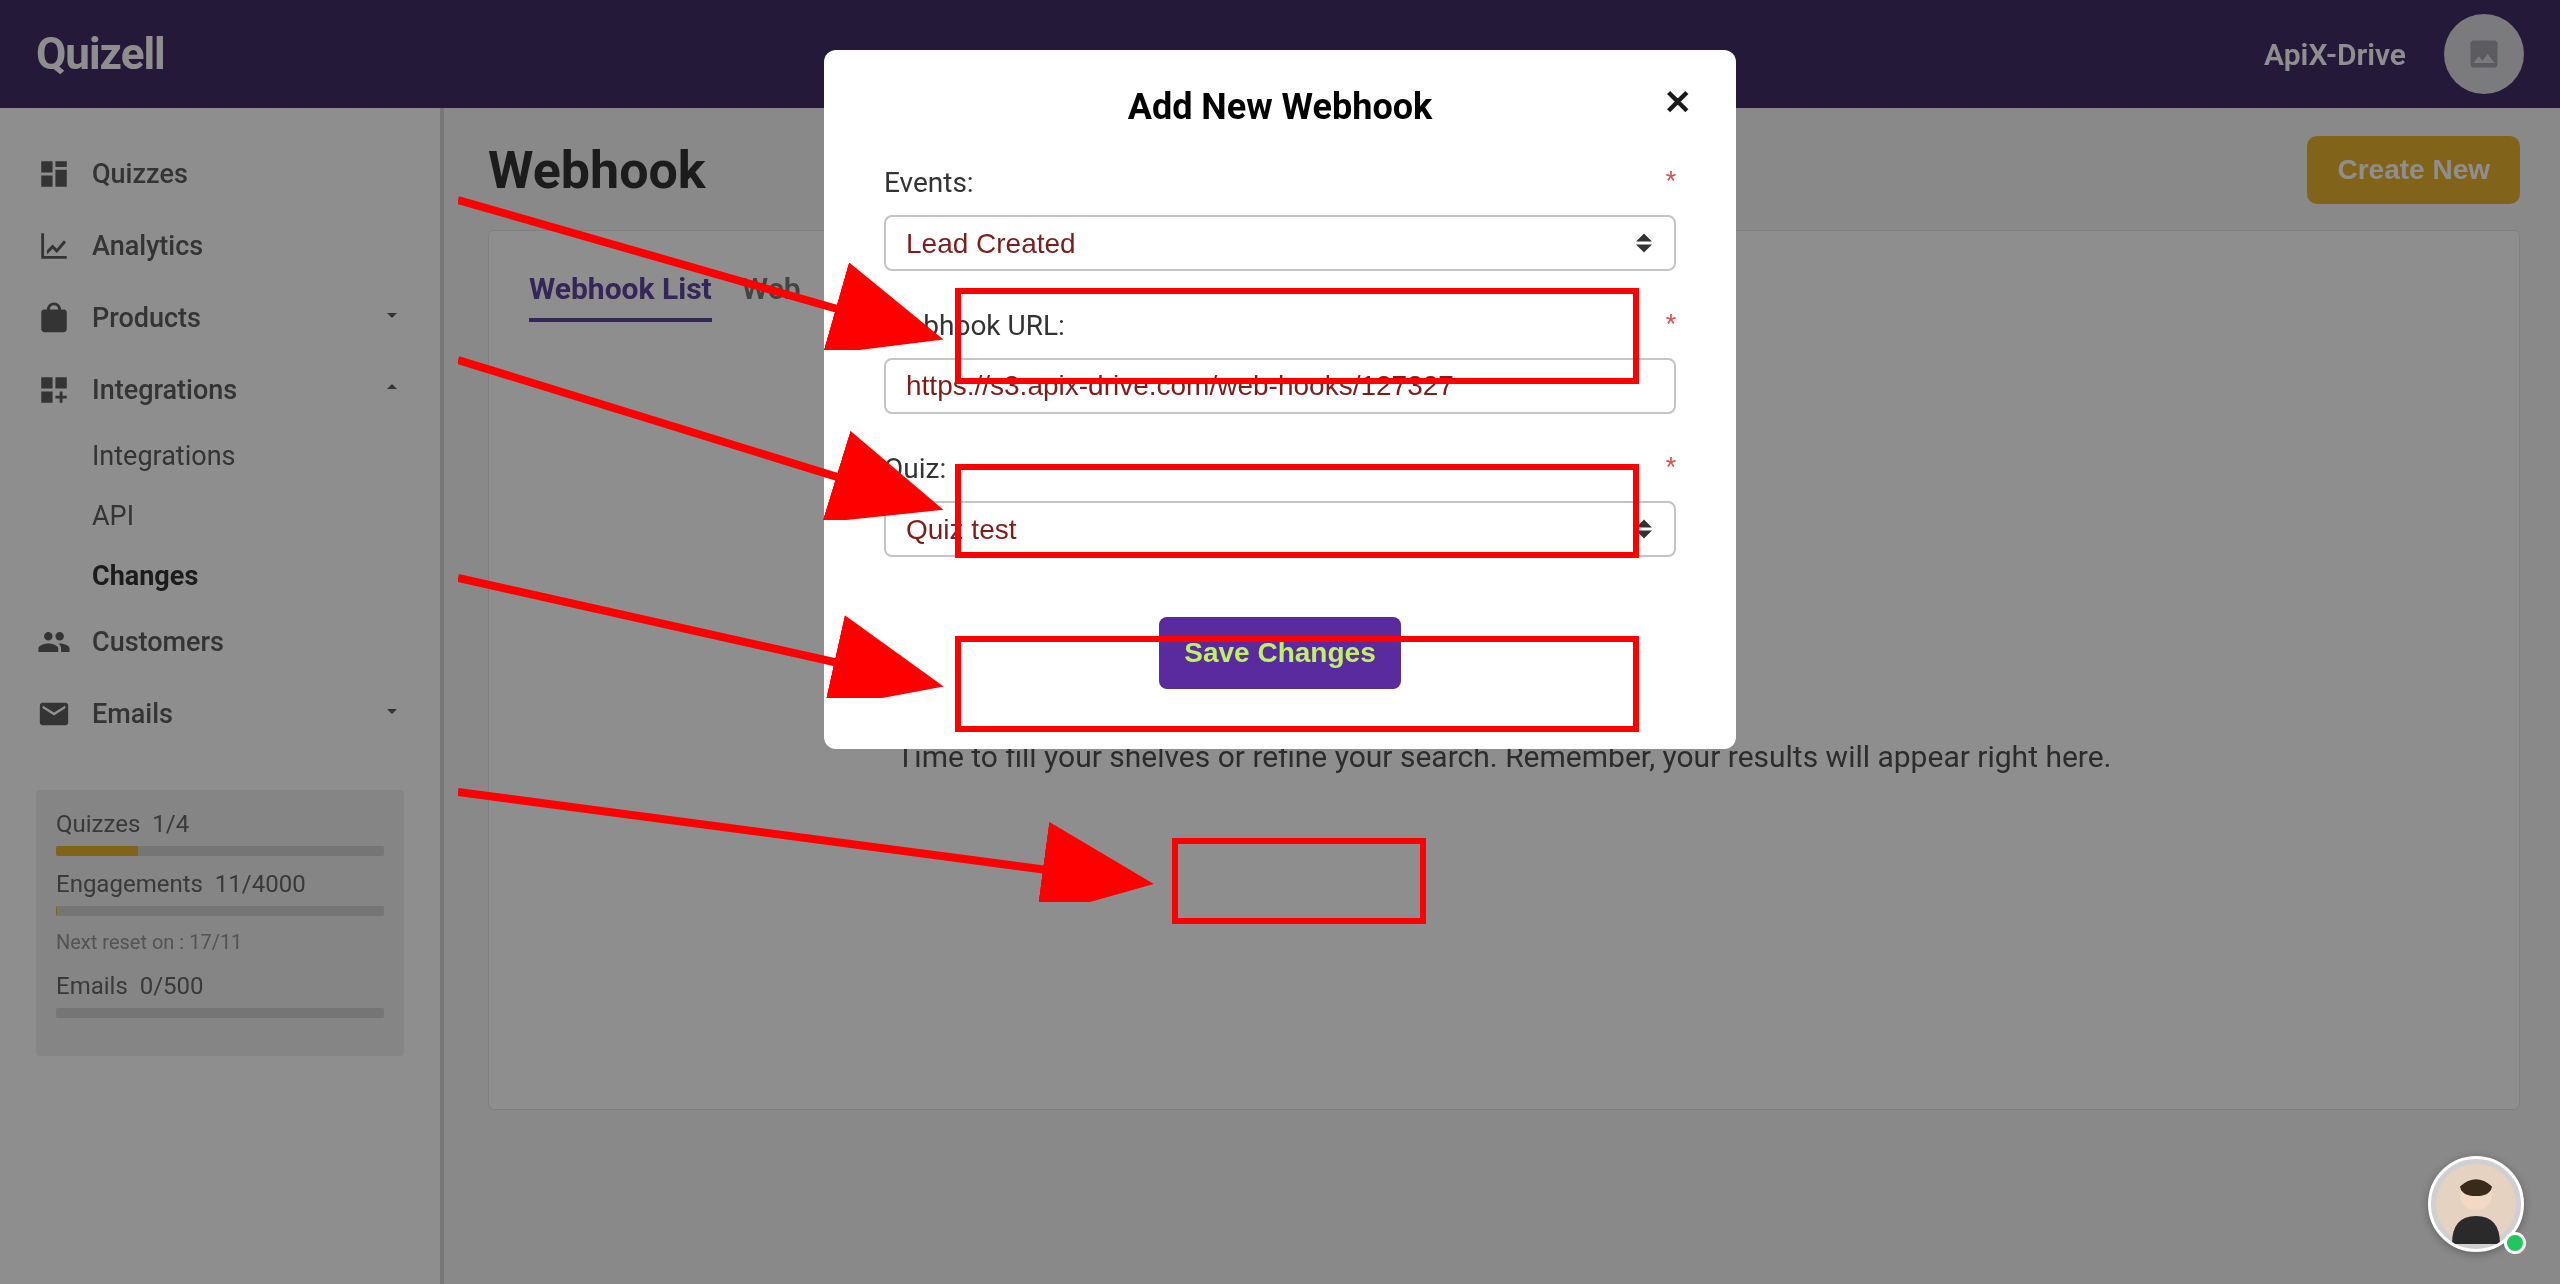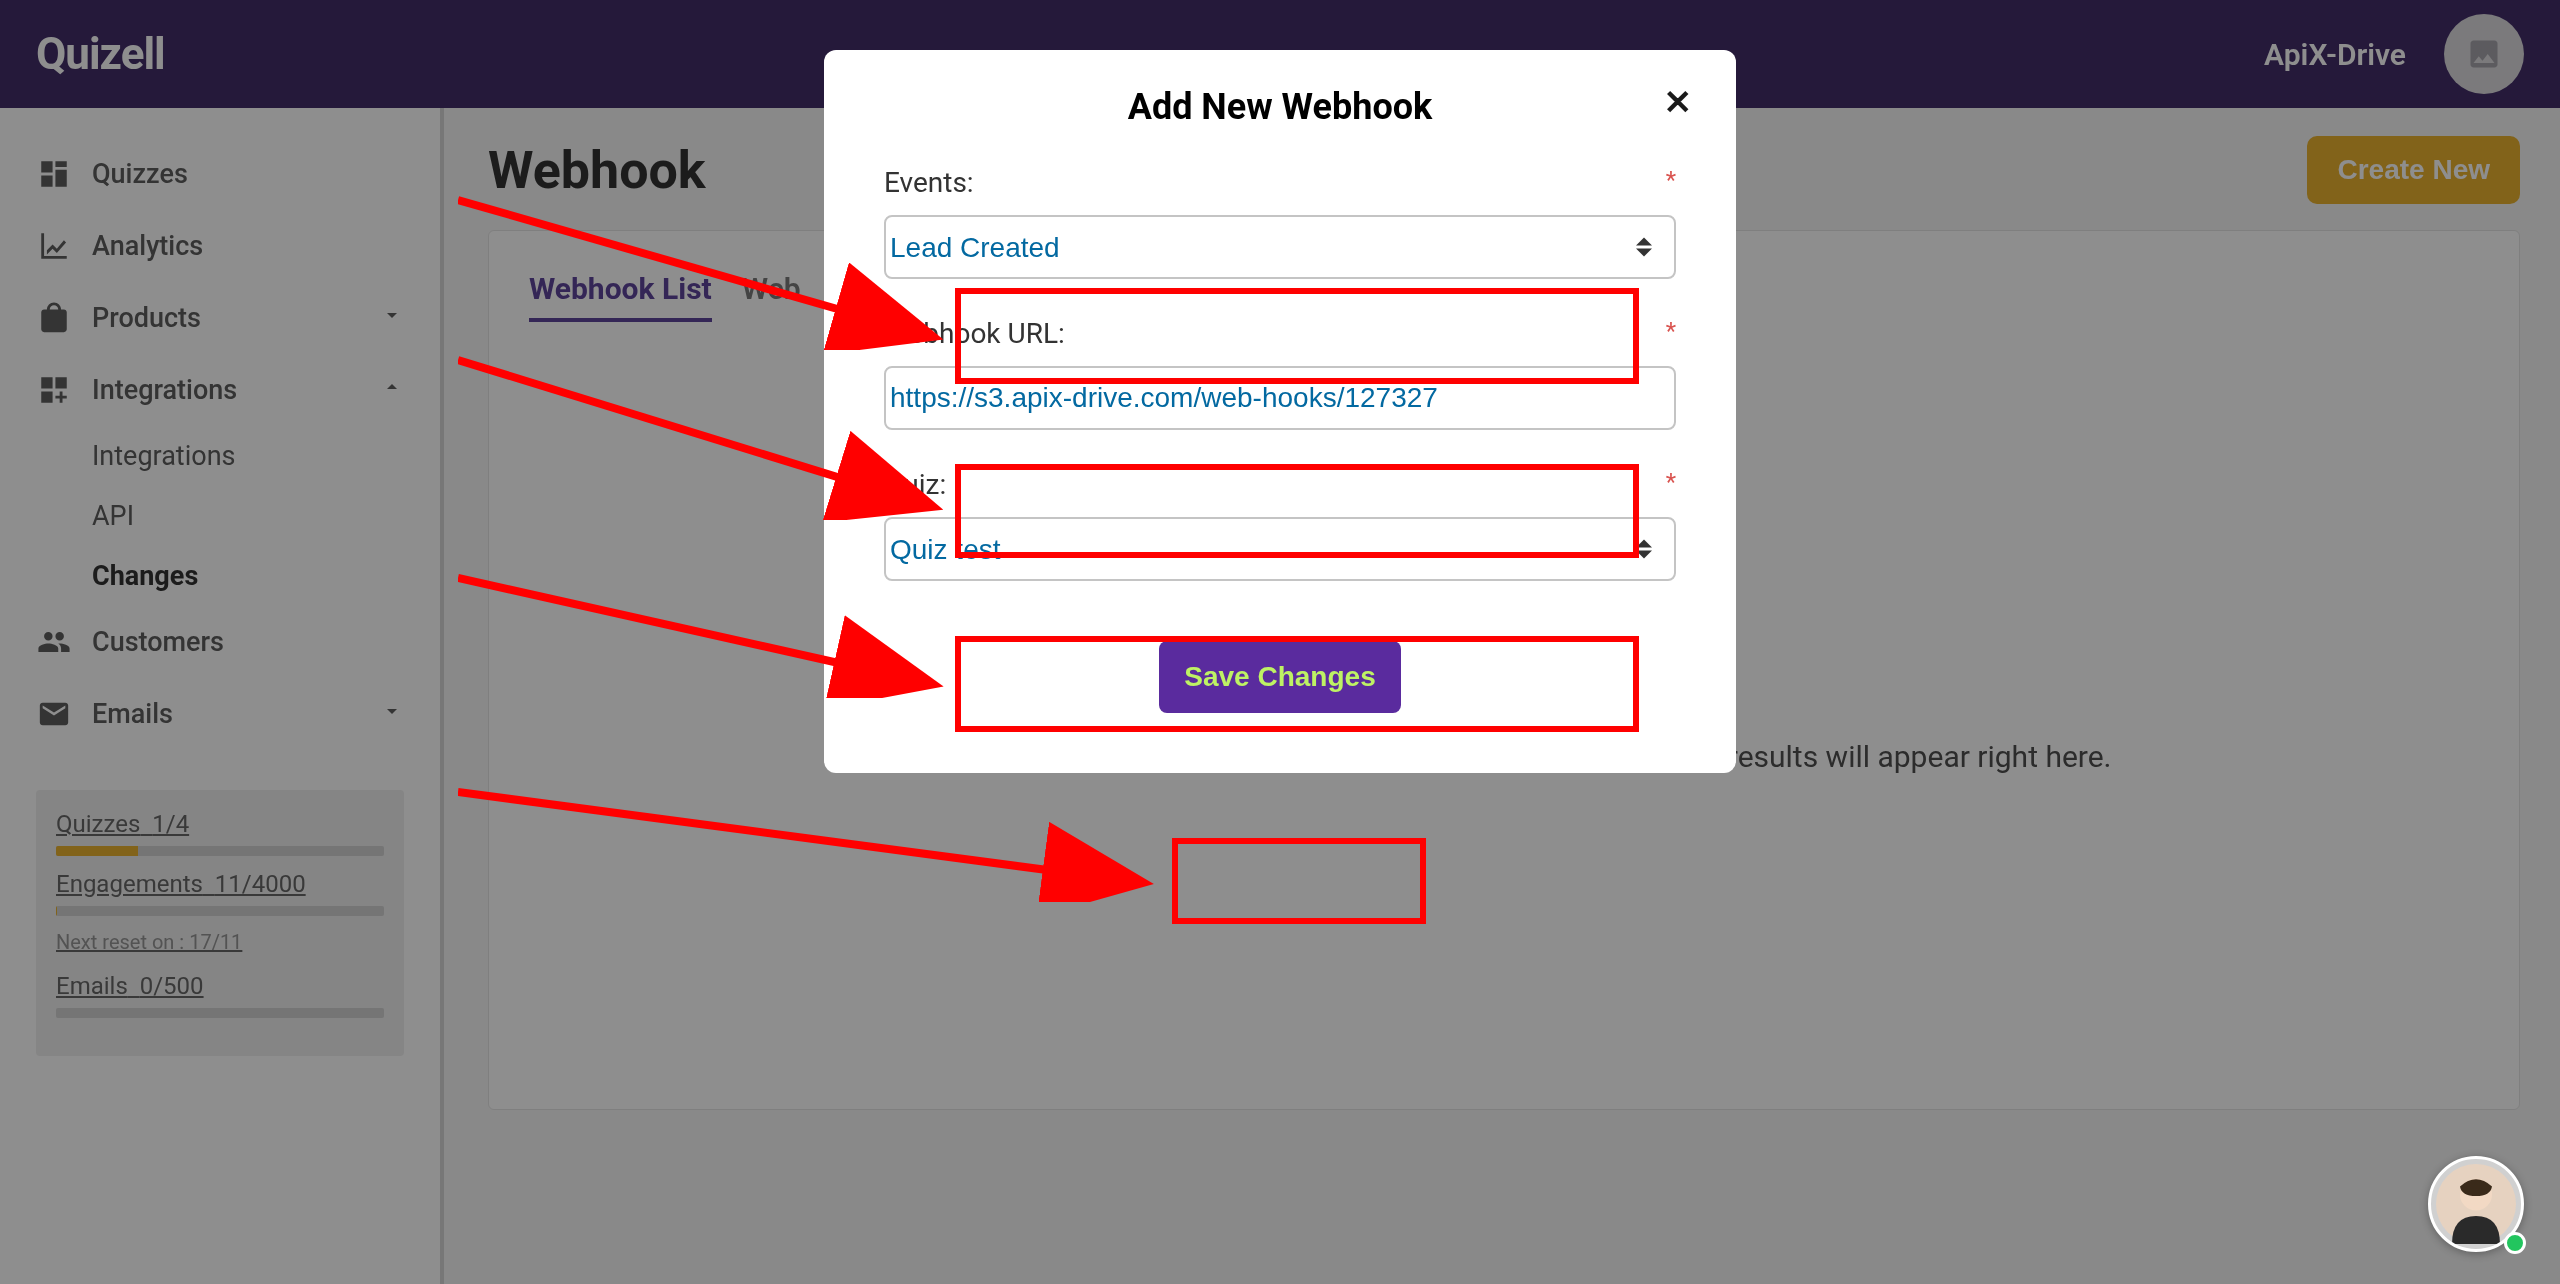--- a/index.html
+++ b/index.html
@@ -16,21 +16,21 @@
 
 .sidebar { position: absolute; left: 0; top: 108px; width: 444px; height: calc(100% - 108px); background: #fff; border-right: 4px solid #d0d0d0; padding: 30px 36px; }
 .nav-item { display: flex; align-items: center; gap: 20px; padding: 18px 0; font-size: 27px; color: #4a4a4a; font-weight: 500; cursor: pointer; }
 .nav-item .nav-icon { width: 36px; height: 36px; display: flex; align-items: center; justify-content: center; }
 .nav-item .nav-icon svg { width: 34px; height: 34px; fill: #4a4a4a; }
 .nav-item .chev { margin-left: auto; }
 .nav-item .chev svg { width: 24px; height: 24px; fill: #4a4a4a; }
 .sub-item { padding: 14px 0 14px 56px; font-size: 27px; color: #4a4a4a; font-weight: 400; cursor: pointer; }
 .sub-item.active { font-weight: 700; color: #1a1a1a; }
 
-.usage-box { background: #ececec; margin-top: 40px; padding: 20px 20px 24px 20px; border-radius: 4px; font-size: 24px; color: #555; text-decoration: underline; }
+.usage-box { background: #ececec; margin-top: 40px; padding: 20px 20px 24px 20px; border-radius: 4px; font-size: 24px; color: #555; }
 .usage-row { margin-bottom: 8px; }
 .usage-bar { width: 100%; height: 10px; background: #ccc; border-radius: 2px; margin: 6px 0 14px 0; overflow: hidden; }
 .usage-fill { height: 100%; background: #e6a817; }
 .reset-note { font-size: 20px; color: #888; margin-bottom: 18px; }
 
 
 .main { position: absolute; left: 448px; top: 108px; right: 0; bottom: 0; padding: 28px 40px; }
 .page-title-row { display: flex; align-items: center; justify-content: space-between; margin-bottom: 26px; }
 .page-title { font-size: 52px; font-weight: 700; color: #1a1a1a; }
 .create-btn { background: #e6a817; color: #fff; font-size: 28px; font-weight: 600; padding: 18px 30px; border-radius: 10px; border: none; cursor: pointer; min-width: 212px; }
@@ -44,21 +44,21 @@
 .empty-sub { font-size: 30px; color: #3a3a3a; }
 
 
 .overlay { position: absolute; inset: 0; background: rgba(30,30,30,0.5); }
 .modal { position: absolute; left: 50%; top: 50px; transform: translateX(-50%); width: 912px; background: #fff; border-radius: 12px; padding: 36px 60px 60px; }
 .modal-title { font-size: 36px; font-weight: 700; text-align: center; margin-bottom: 10px; }
 .modal-close { position: absolute; top: 32px; right: 44px; font-size: 34px; font-weight: 700; cursor: pointer; color: #1a1a1a; }
 .form-group { margin-top: 38px; }
 .form-label { font-size: 28px; color: #333; margin-bottom: 16px; display: block; }
 .req-star { color: #d9534f; float: right; font-size: 24px; }
-.form-select, .form-input { width: 100%; height: 64px; border: 2px solid #c4c4c4; border-radius: 8px; font-size: 28px; padding: 0 4px; color: #0369a1; background: #fff; appearance: none; position: relative; }
+.form-select, .form-input { width: 100%; height: 56px; border: 2px solid #c4c4c4; border-radius: 8px; font-size: 28px; padding: 0 20px; color: #7f1d1d; background: #fff; appearance: none; position: relative; }
 .select-wrap { position: relative; }
 .select-caret { position: absolute; right: 24px; top: 50%; transform: translateY(-50%); pointer-events: none; }
 .select-caret::before { content: ""; display: block; width: 0; height: 0; border-left: 8px solid transparent; border-right: 8px solid transparent; border-bottom: 8px solid #333; margin-bottom: 3px; }
 .select-caret::after { content: ""; display: block; width: 0; height: 0; border-left: 8px solid transparent; border-right: 8px solid transparent; border-top: 8px solid #333; }
 .save-btn { display: block; margin: 60px auto 0; background: #5a2b9e; color: #bef264; font-size: 28px; font-weight: 600; padding: 20px 25px; border-radius: 8px; border: none; cursor: pointer; }
 
 
 .anno-box { position: absolute; border: 6px solid #ff0000; pointer-events: none; }
 .anno-arrow { position: absolute; pointer-events: none; }
 

